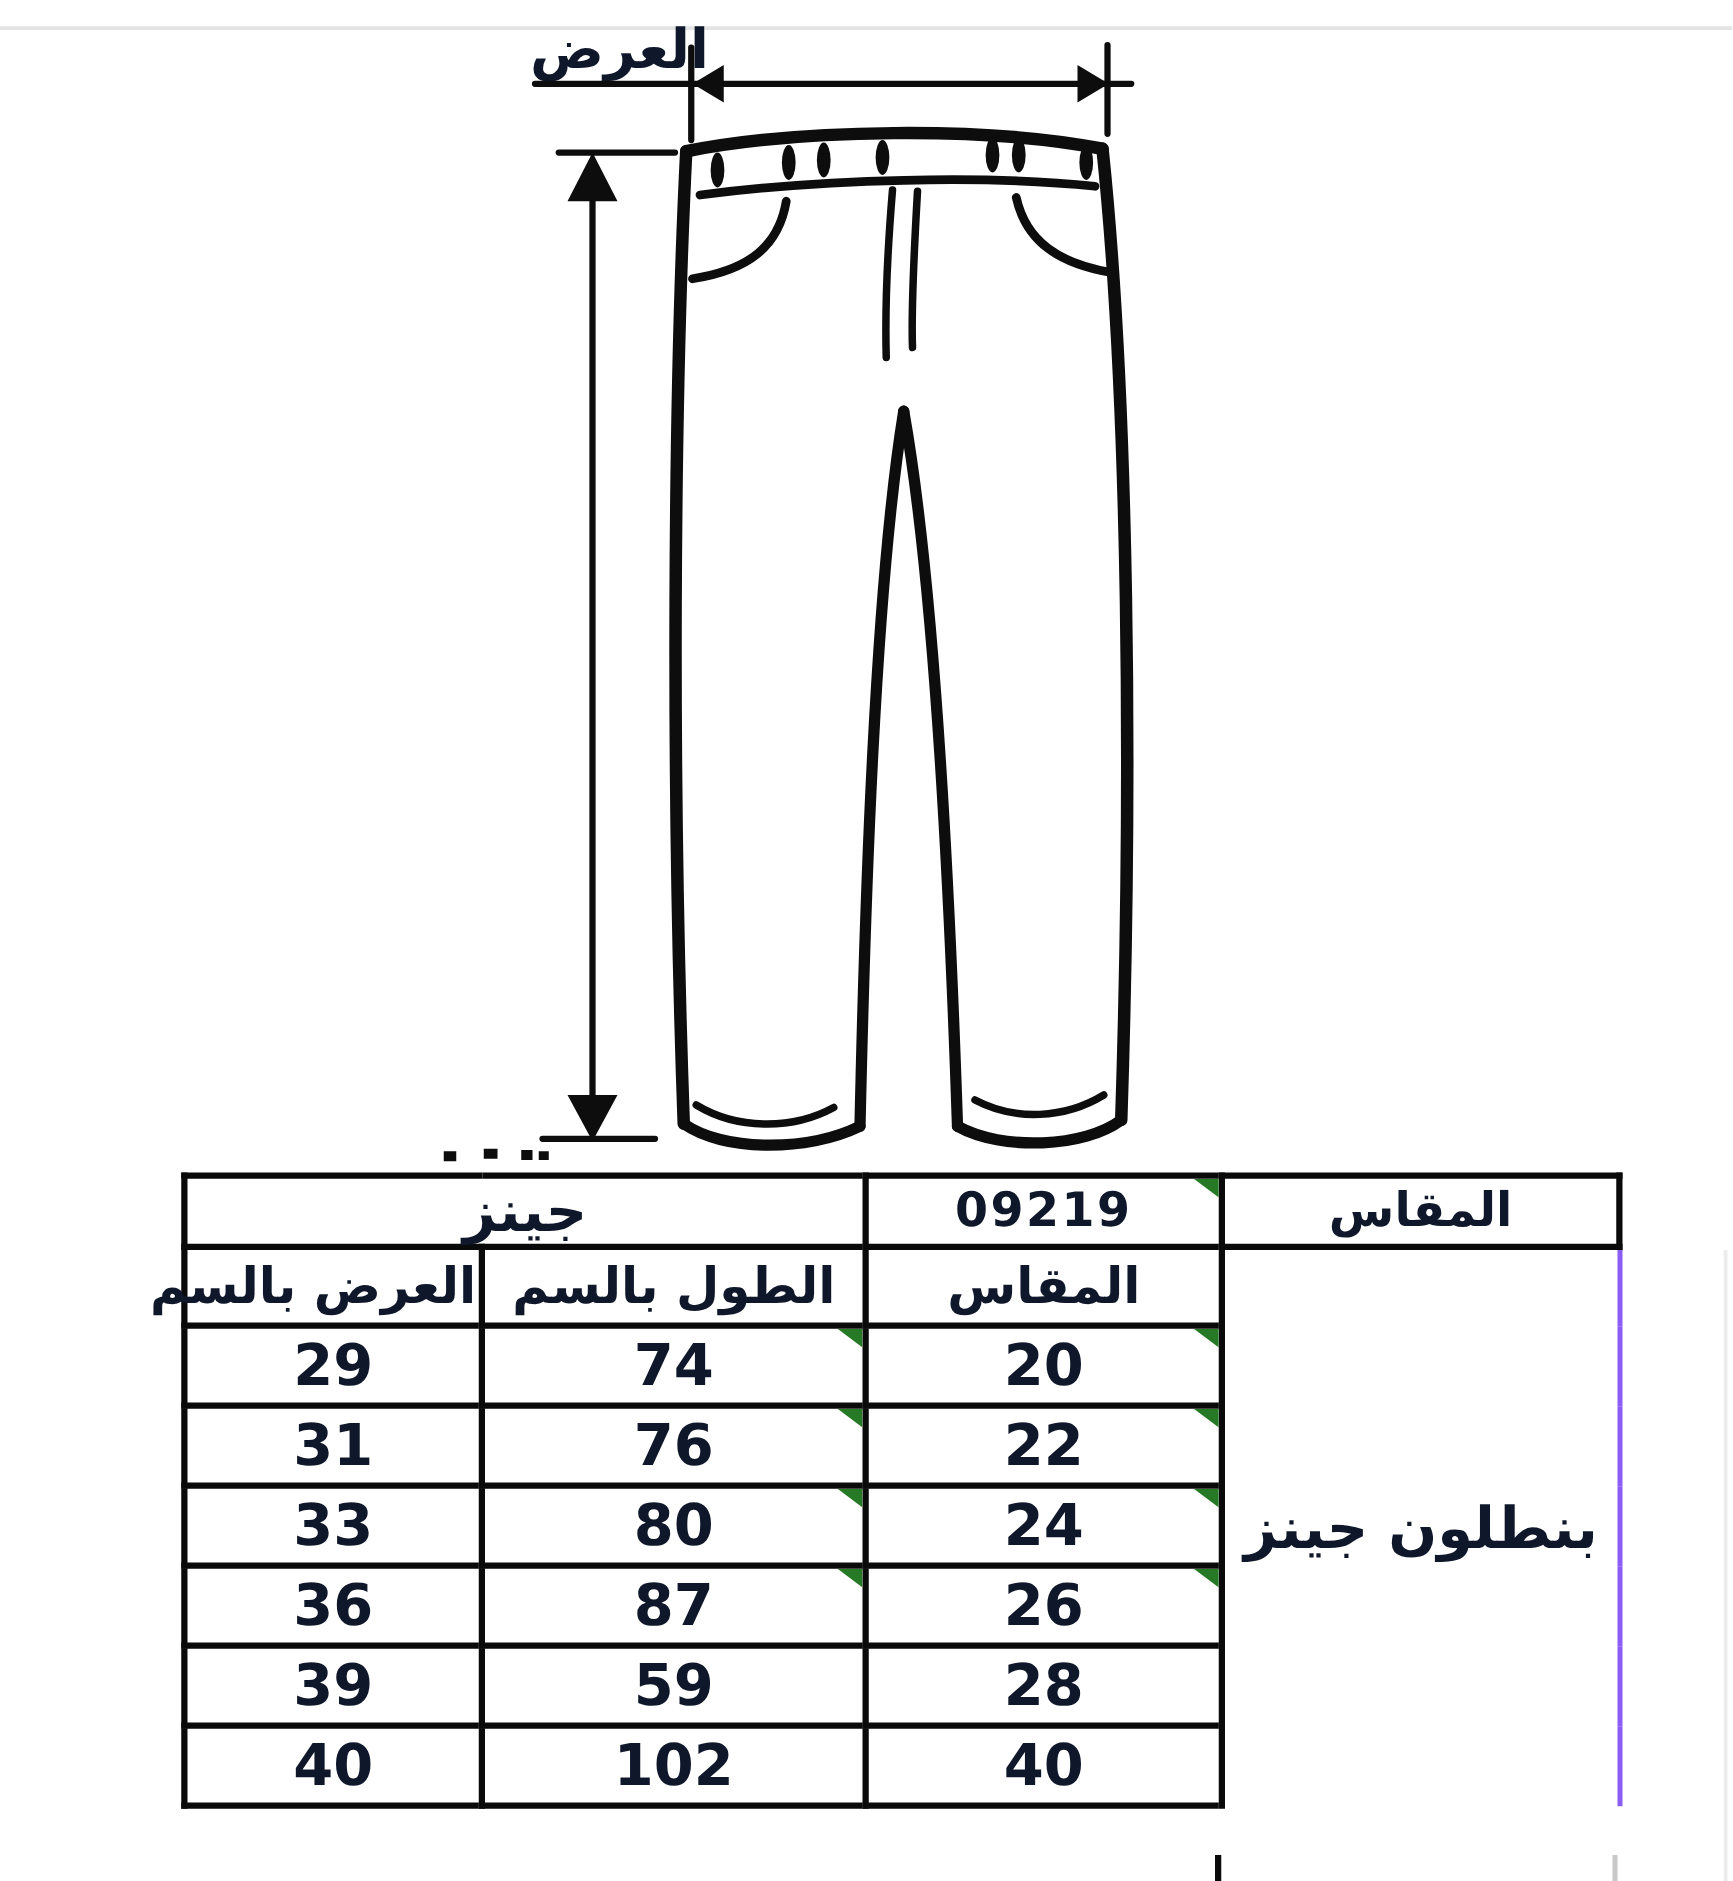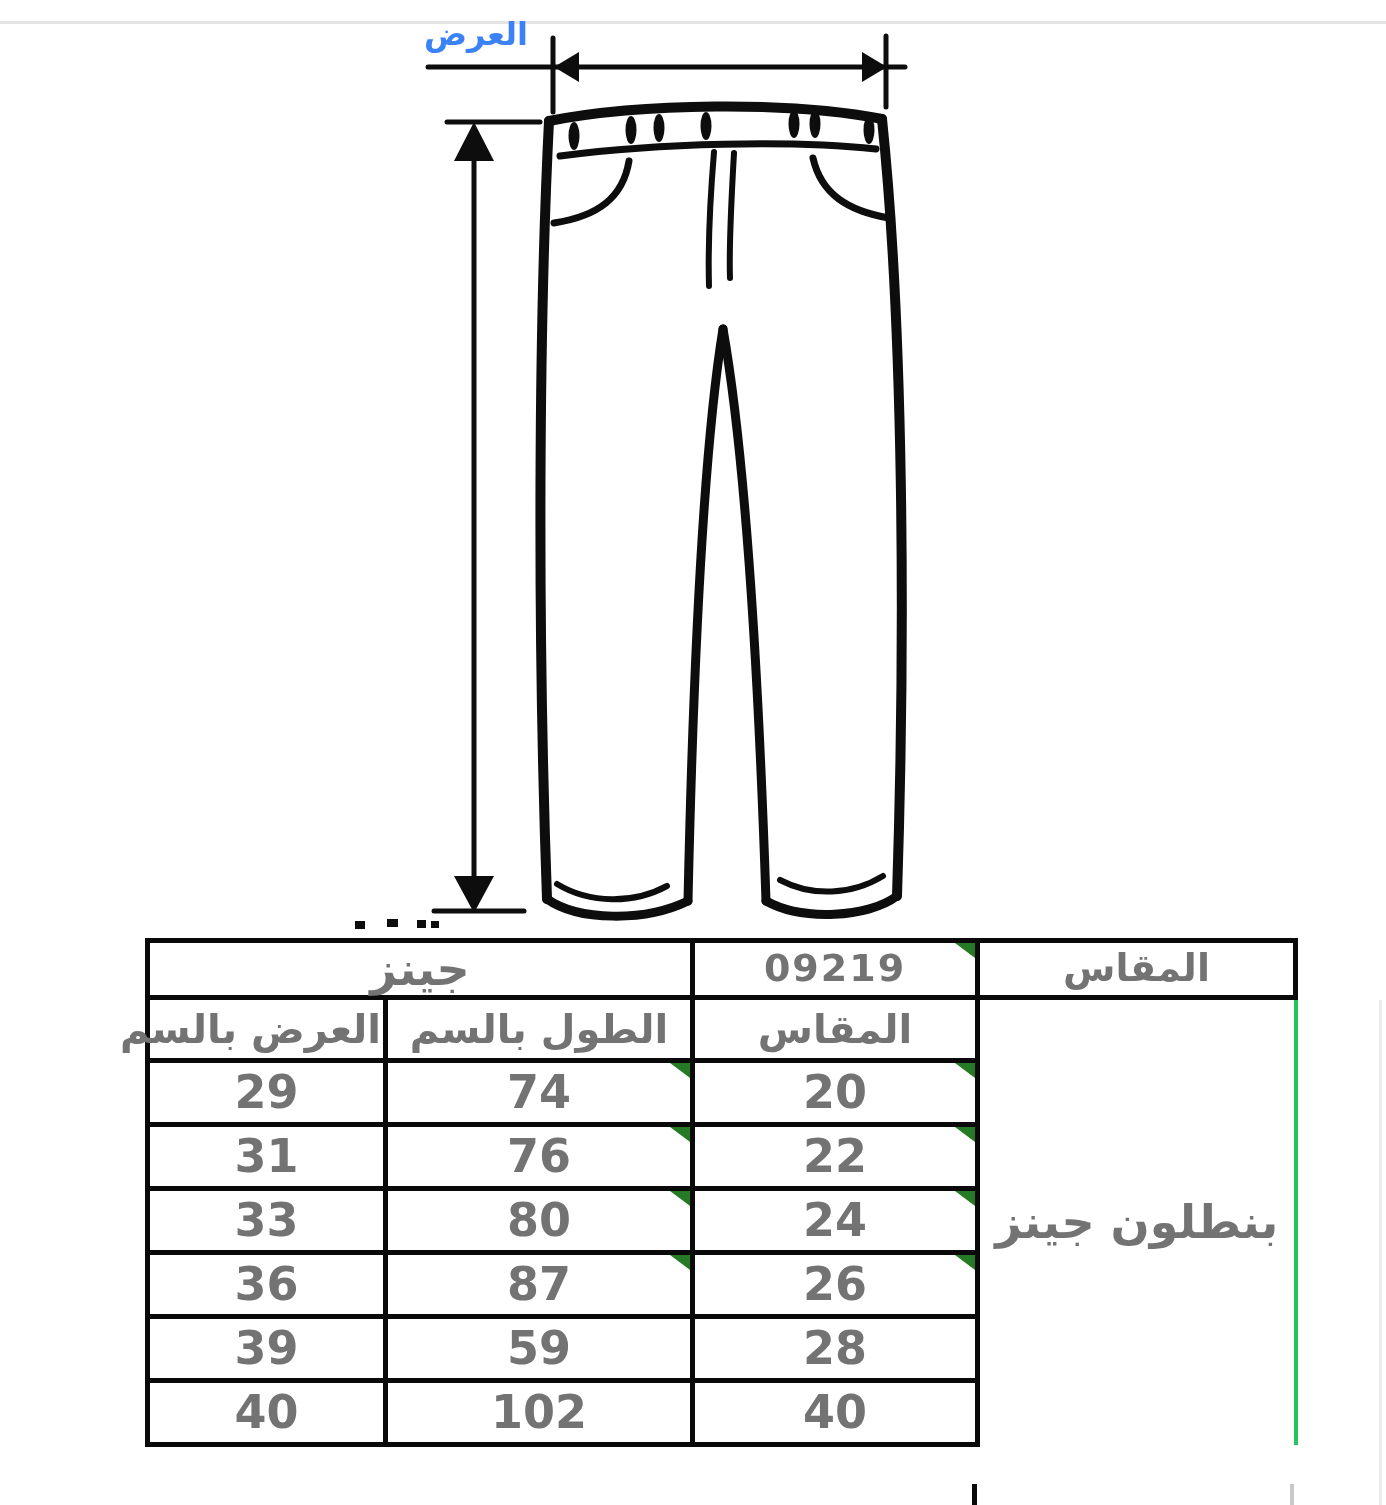--- a/index.html
+++ b/index.html
@@ -14,51 +14,51 @@
   .scan-line-top{
     position:absolute;left:0;top:21px;width:1386px;height:3px;
     background:#e4e4e4;
   }
   .scan-line-right{
     position:absolute;left:1379px;top:1000px;width:3px;height:505px;
     background:#ececec;
   }
   .dim-label{
     position:absolute;left:424px;top:18px;
-    font-size:32px;font-weight:bold;color:#3b82f6;
+    font-size:44px;font-weight:bold;color:#0f172a;
     direction:rtl;line-height:1;
   }
   .diagram-svg{position:absolute;left:0;top:0;}
 
   
   table.size-table{
     position:absolute;left:145px;top:938px;
     width:1148px;
     border-collapse:collapse;
     table-layout:fixed;
     direction:rtl;
   }
   td{
     border:5px solid #0a0a0a;
     text-align:center;vertical-align:middle;
-    font-weight:bold;color:#737373;
+    font-weight:bold;color:#0f172a;
     padding:0;position:relative;
     overflow:visible;
     line-height:1.1;
   }
   .c-model{width:318px}.c-size{width:285px}.c-length{width:307px}.c-width{width:238px}
   .r1{height:57px}.r2{height:63px}.rd{height:64px}
   .cell-product-type{font-size:46px}
   .cell-model-value{font-size:38px;letter-spacing:2px}
   .cell-model-label{font-size:38px}
   .col-head{font-size:40px}
   .width-head{white-space:nowrap;padding-right:2px}
   .num{font-size:46px}
   .cell-merged{
-    border-right:4px solid #22c55e;
+    border-right:4px solid #8b5cf6;
     border-bottom:none;
     font-size:46px;
   }
   .flag{
     position:absolute;top:0;right:0;
     width:20px;height:15px;
     background:var(--flag-green,#267a26);
     clip-path:polygon(100% 0, 0 0, 100% 100%);
   }
   

